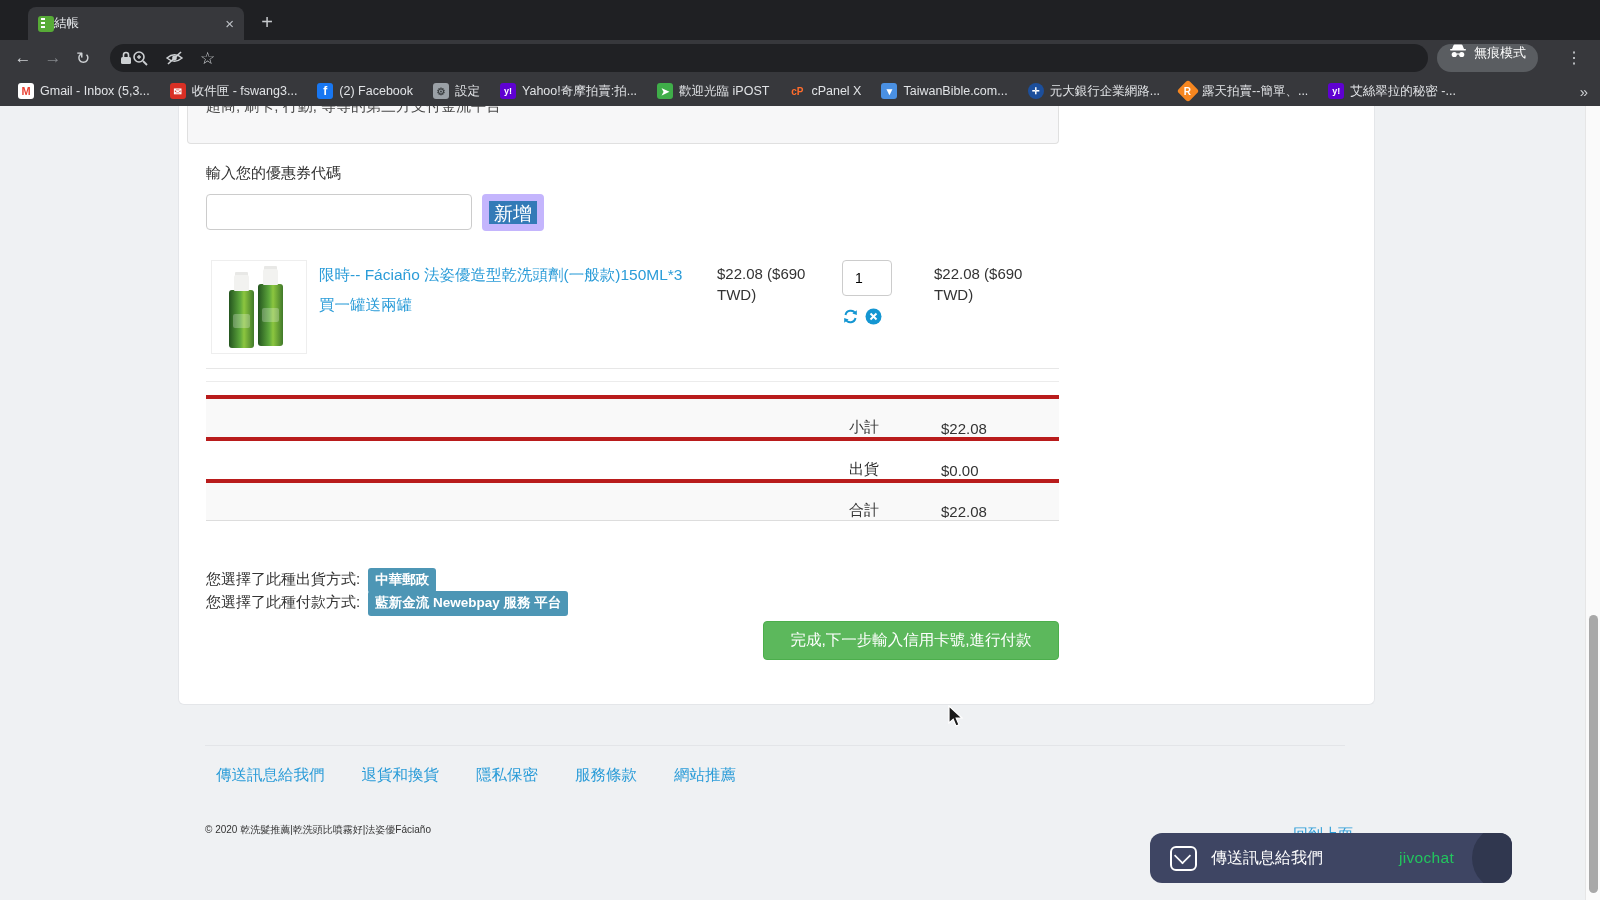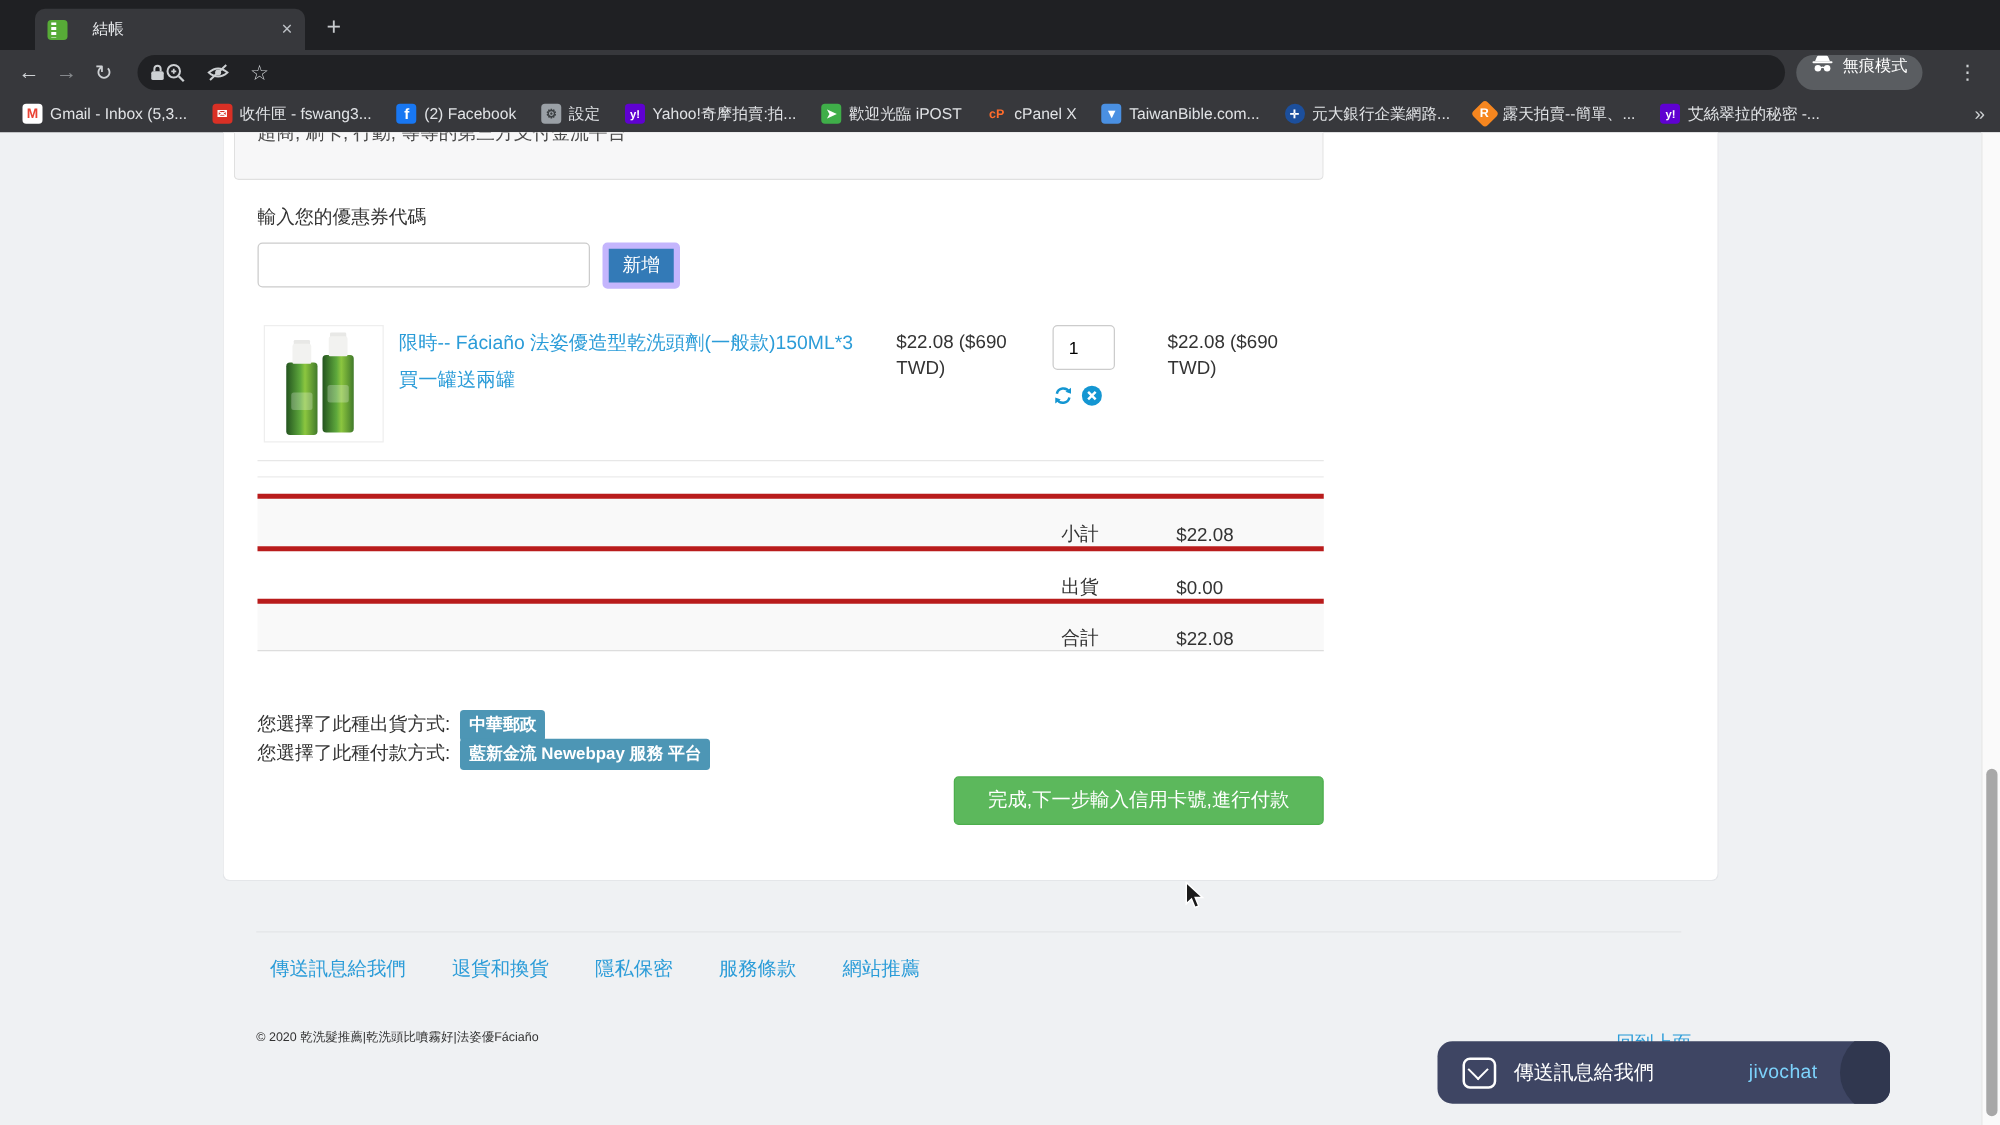--- a/index.html
+++ b/index.html
@@ -3,21 +3,21 @@
 <meta charset="utf-8">
 <style>
   * { margin:0; padding:0; box-sizing:border-box; }
   html,body { width:1600px; height:900px; overflow:hidden; background:#eff1f3;
               font-family:"Liberation Sans", sans-serif; }
 
   
   .chrome { position:absolute; top:0; left:0; width:1600px; height:106px; }
   .tabstrip { position:absolute; top:0; left:0; right:0; height:40px; background:#1f2023; }
   .tab { position:absolute; left:28px; top:7px; width:216px; height:33px; background:#37383c;
-         border-radius:8px 8px 0 0; display:flex; align-items:center; padding:0 10px; gap:20px; }
+         border-radius:8px 8px 0 0; display:flex; align-items:center; padding:0 10px; gap:0; }
   .favicon { width:16px; height:16px; border-radius:3px; background:#57ab37; position:relative; overflow:hidden; }
   .favicon::before { content:""; position:absolute; left:3px; top:2px; width:4px; height:12px;
          background:repeating-linear-gradient(#fff 0 2px, transparent 2px 4px); }
   .tab-title { color:#e8eaed; font-size:12.5px; flex:1; }
   .tab-close { color:#bdc1c6; font-size:15px; cursor:default; }
   .newtab { position:absolute; left:254px; top:10px; width:26px; height:26px; color:#c7cacd;
             font-size:20px; text-align:center; line-height:25px; border-radius:50%; }
   .toolbar { position:absolute; top:40px; left:0; right:0; height:36px; background:#37383c;
              display:flex; align-items:center; }
   .navbtn { color:#cdd0d3; font-size:17px; width:30px; text-align:center; }
@@ -58,21 +58,21 @@
           border:1px solid #e4e6e9; border-top:none; border-radius:0 0 6px 6px; }
 
   .well { position:absolute; left:8px; top:0; width:872px; height:38px; background:#f7f7f8;
           border:1px solid #e0e0e0; border-top:none; border-radius:0 0 4px 4px; overflow:hidden; }
   .well p { margin-top:-9px; margin-left:18px; font-size:15px; color:#4a4a4a; }
 
   .coupon-label { position:absolute; left:27px; top:58px; font-size:15px; color:#333; }
   .coupon-input { position:absolute; left:27px; top:88px; width:266px; height:36px;
                   border:1px solid #ccc; border-radius:4px; font-size:14px; padding:0 10px; }
   .coupon-btn { position:absolute; left:303px; top:88px; width:62px; height:37px; background:#337ab7;
-                border:5px solid #c4b5fd; border-radius:4px; color:#fff; font-size:15px; }
+                border:7px solid #c4b5fd; border-radius:4px; color:#fff; font-size:19px; }
 
   .cart { position:absolute; left:27px; top:142px; width:853px; }
   .cart-head { display:flex; border-bottom:2px solid #ddd; padding-bottom:8px; }
   .cart-head div { font-size:15px; font-weight:bold; color:#333; }
   .c1{width:113px;} .c2{width:398px;} .c3{width:125px;} .c4{width:92px;} .c5{width:125px;}
   .cart-row { display:flex; padding:12px 0 14px; border-bottom:1px solid #e7e7e7; min-height:110px; }
   .thumb { width:96px; height:94px; border:1px solid #eee; background:#fff; position:relative; margin-left:5px; }
   .bottle { position:absolute; bottom:5px; width:25px; border-radius:3px;
             background:linear-gradient(90deg,#24541f,#5ea83c 45%,#8cc63f 60%,#417a2a); }
   .bottle.b1 { left:17px; height:58px; }
@@ -113,21 +113,21 @@
   
   .chat { position:absolute; left:1150px; top:727px; width:362px; height:50px; background:#3e4563;
           border-radius:12px; display:flex; align-items:center; overflow:hidden; z-index:6; }
   .chat::after { content:""; position:absolute; right:-26px; top:-8px; width:66px; height:66px;
                  border-radius:50%; background:#30374f; }
   .chat-env { width:27px; height:25px; border:2px solid #fff; border-radius:6px; margin-left:20px;
               position:relative; flex:none; }
   .chat-env::before { content:""; position:absolute; left:3px; top:3px; width:13px; height:13px;
               border-left:2px solid #fff; border-bottom:2px solid #fff; transform:rotate(-45deg) translate(2px,-2px) scale(.8); }
   .chat-msg { color:#fff; font-size:16px; margin-left:14px; }
-  .chat-brand { color:#7dd3fc; font-size:15.5px; margin-left:auto; margin-right:58px; z-index:2; letter-spacing:.3px; }
+  .chat-brand { color:#22c55e; font-size:15.5px; margin-left:auto; margin-right:58px; z-index:2; letter-spacing:.3px; }
 
   
   .scrollbar { position:absolute; right:0; top:0; width:15px; height:794px; background:#fafafa;
                border-left:1px solid #e6e6e6; z-index:9; }
   .scroll-thumb { position:absolute; left:3px; top:509px; width:9px; height:278px; background:#a8a8a8; border-radius:5px; }
 
   
   .cursor { position:absolute; left:947px; top:599px; z-index:20; }
 
   svg.mini { display:block; }

